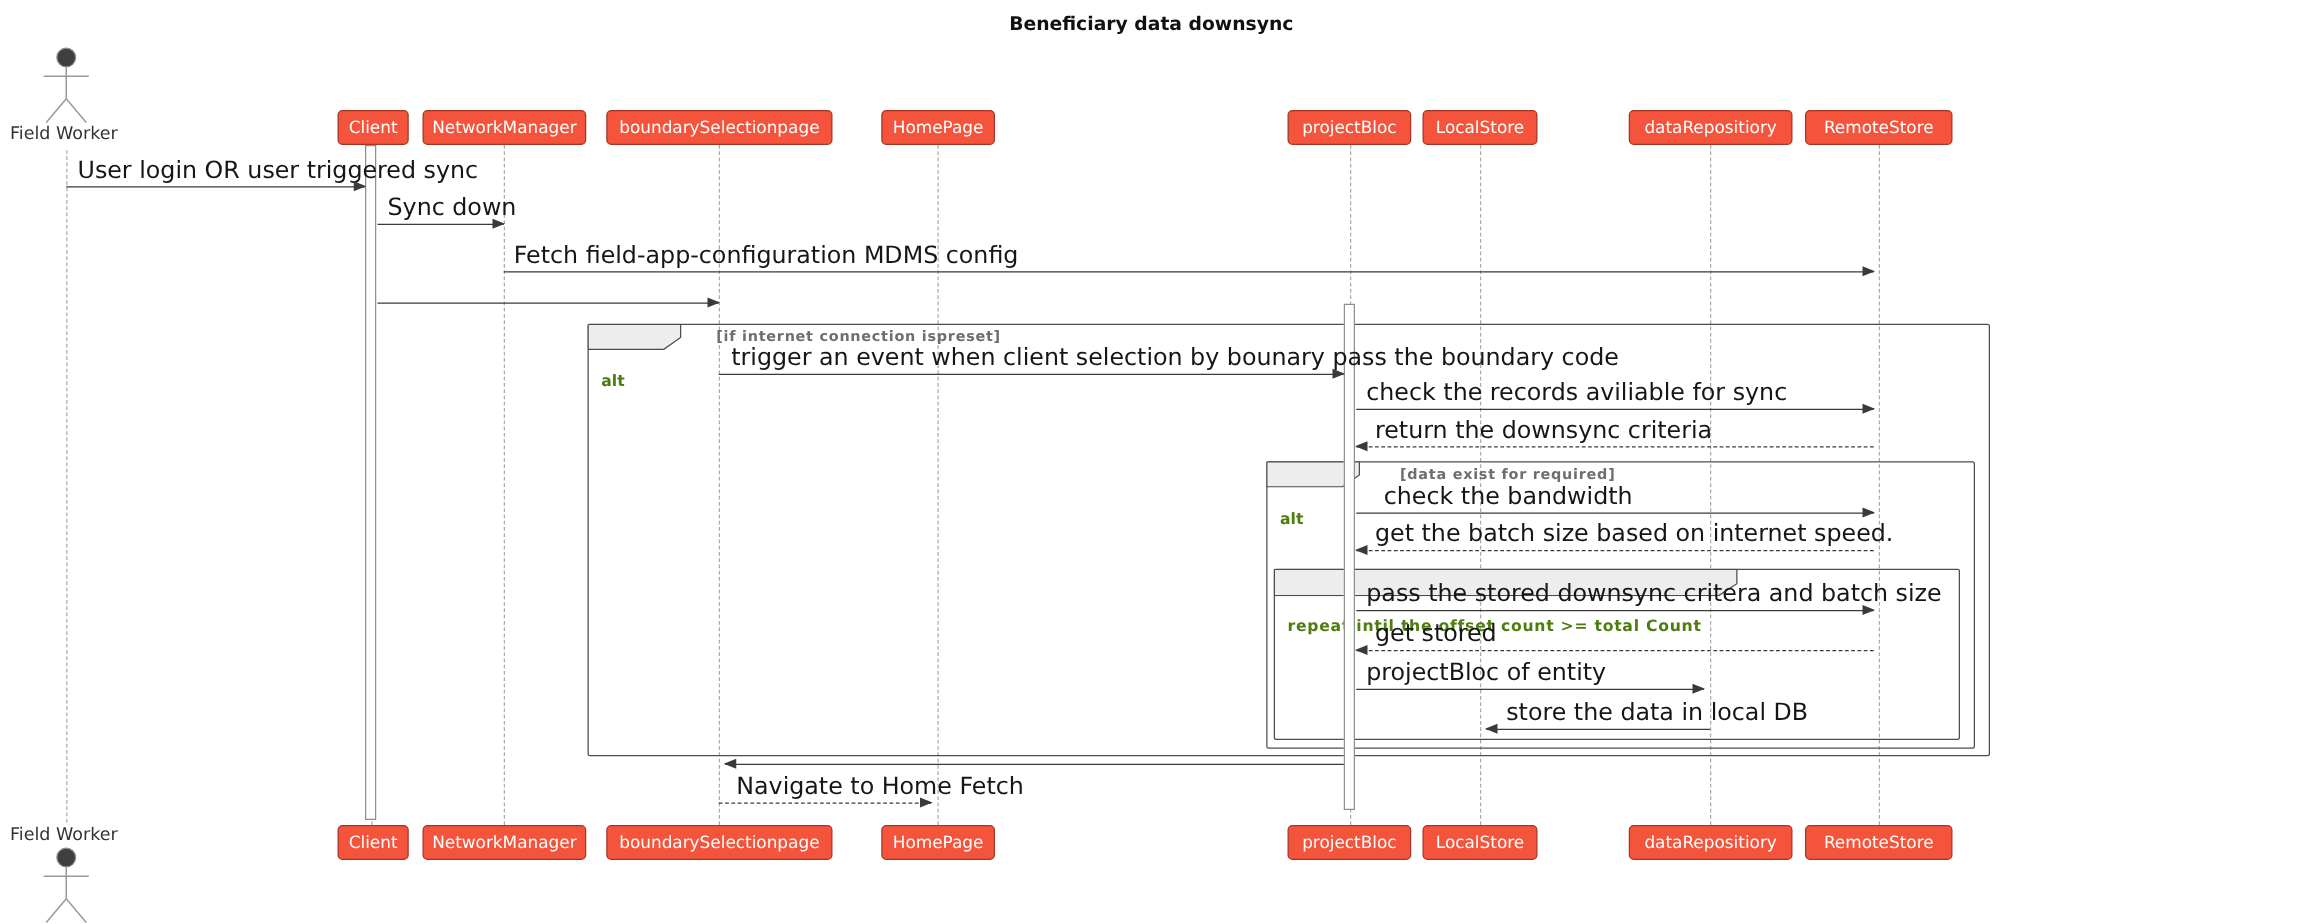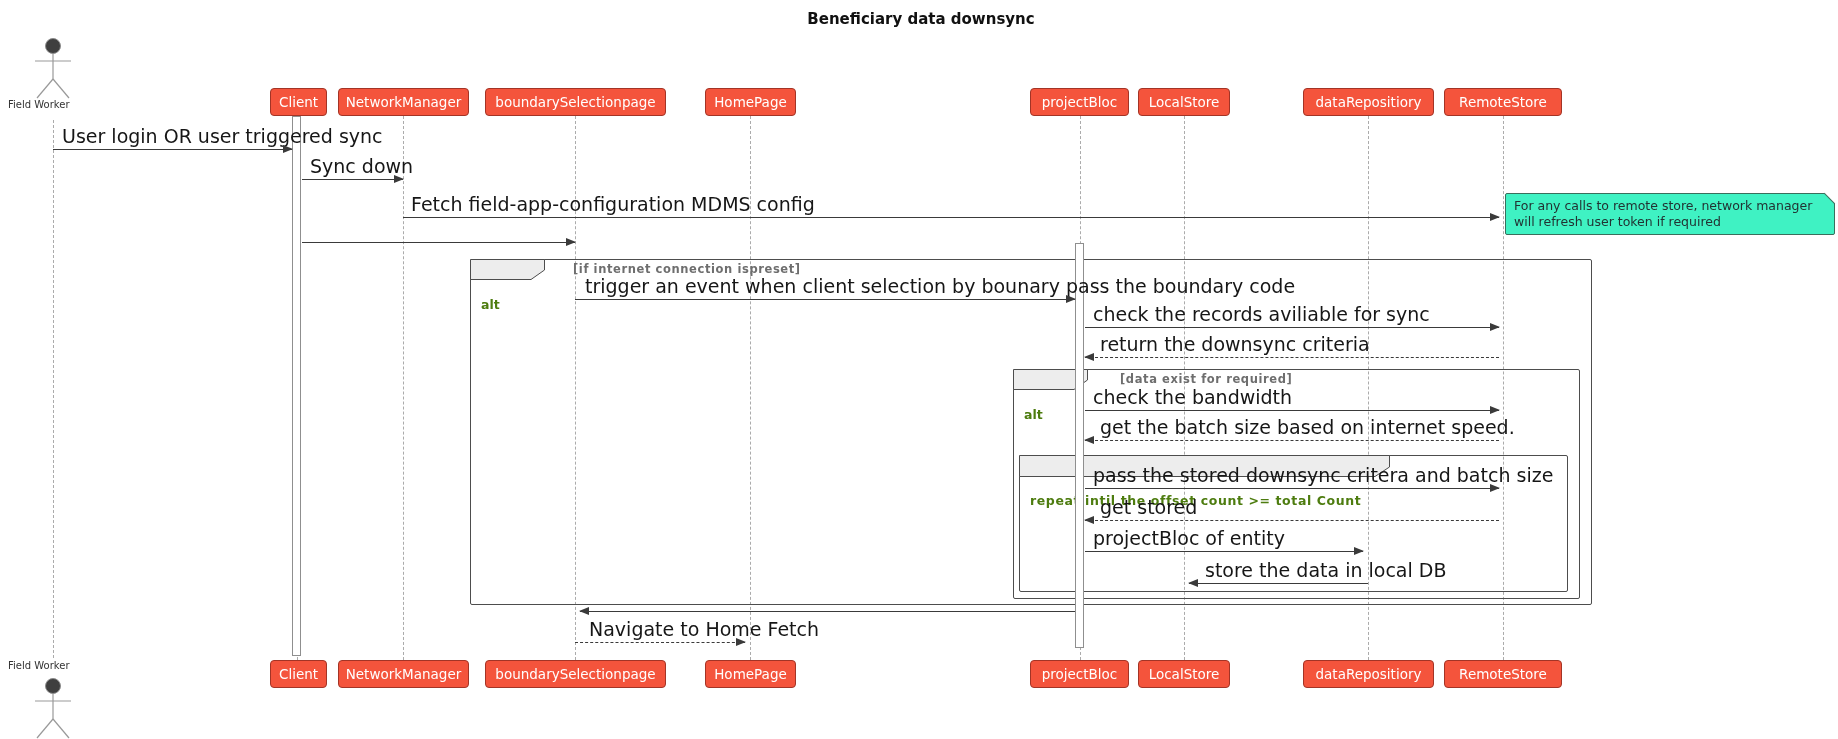--- a/index.html
+++ b/index.html
@@ -38,21 +38,21 @@
     border-color:transparent var(--arrow,#3A3A3A) transparent transparent;}
 
   .note{position:absolute;box-sizing:border-box;background:var(--note-fill,#3FF2C3);
     border:1px solid var(--note-border,#3A6E5C);border-radius:2px;
     font-size:12.5px;line-height:16px;padding:4px 8px;color:#233;z-index:5;white-space:nowrap;}
   .note::after{content:"";position:absolute;top:-1px;right:-1px;width:0;height:0;
     border-top:11px solid #ffffff;border-left:11px solid transparent;}
   .note .fold{position:absolute;top:4px;right:-3px;width:15px;height:1px;
     background:var(--note-border,#3A6E5C);transform:rotate(45deg);z-index:1;}
 
-  .actor-label{position:absolute;font-size:10px;color:#333;white-space:nowrap;z-index:2;}
+  .actor-label{position:absolute;font-size:14px;color:#333;white-space:nowrap;z-index:2;}
   .actor-fig{position:absolute;z-index:2;}
 </style>
 </head>
 <body>
 
 <div class="canvas">
 
   <div class="title">Beneficiary data downsync</div>
 
   <div class="lifeline" style="left:53px;top:120px;height:538px"></div>
@@ -116,21 +116,21 @@
   </div>
   <div class="msg solid right" style="left:1085px;top:328px;width:414px">
     <span class="lbl" style="left:8px">check the records aviliable for sync</span>
       <i class="line"></i>
   </div>
   <div class="msg dashed left" style="left:1085px;top:358px;width:414px">
     <span class="lbl" style="left:15px">return the downsync criteria</span>
       <i class="line"></i>
   </div>
   <div class="msg solid right" style="left:1085px;top:411px;width:414px">
-    <span class="lbl" style="left:8px">check the bandwidth</span>
+    <span class="lbl" style="left:22px">check the bandwidth</span>
       <i class="line"></i>
   </div>
   <div class="msg dashed left" style="left:1085px;top:441px;width:414px">
     <span class="lbl" style="left:15px">get the batch size based on internet speed.</span>
       <i class="line"></i>
   </div>
   <div class="msg solid right" style="left:1085px;top:489px;width:414px">
     <span class="lbl" style="left:8px">pass the stored downsync critera and batch size</span>
       <i class="line"></i>
   </div>
@@ -148,25 +148,20 @@
   </div>
   <div class="msg solid left" style="left:580px;top:612px;width:495px">
     <span class="lbl" style="left:15px"></span>
       <i class="line"></i>
   </div>
   <div class="msg dashed right" style="left:575px;top:643px;width:170px">
     <span class="lbl" style="left:14px">Navigate to Home Fetch</span>
       <i class="line"></i>
   </div>
 
-  <div class="note" style="left:1505px;top:193px;width:330px;height:42px">
-    <div class="fold"></div>
-    <div>For any calls to remote store, network manager</div>
-    <div>will refresh user token if required</div>
-  </div>
 
   <div class="actor-fig" style="left:29px;top:36px">
     <svg width="48" height="68" viewBox="0 0 48 68">
       <circle cx="24" cy="10" r="7.5" fill="#3F3F3F" stroke="#8C8C8C"></circle>
       <line x1="24" y1="18" x2="24" y2="43" stroke="#999" stroke-width="1.2"></line>
       <line x1="6" y1="25" x2="42" y2="25" stroke="#999" stroke-width="1.2"></line>
       <line x1="24" y1="43" x2="8" y2="62" stroke="#999" stroke-width="1.2"></line>
       <line x1="24" y1="43" x2="40" y2="62" stroke="#999" stroke-width="1.2"></line>
     </svg>
   </div>

